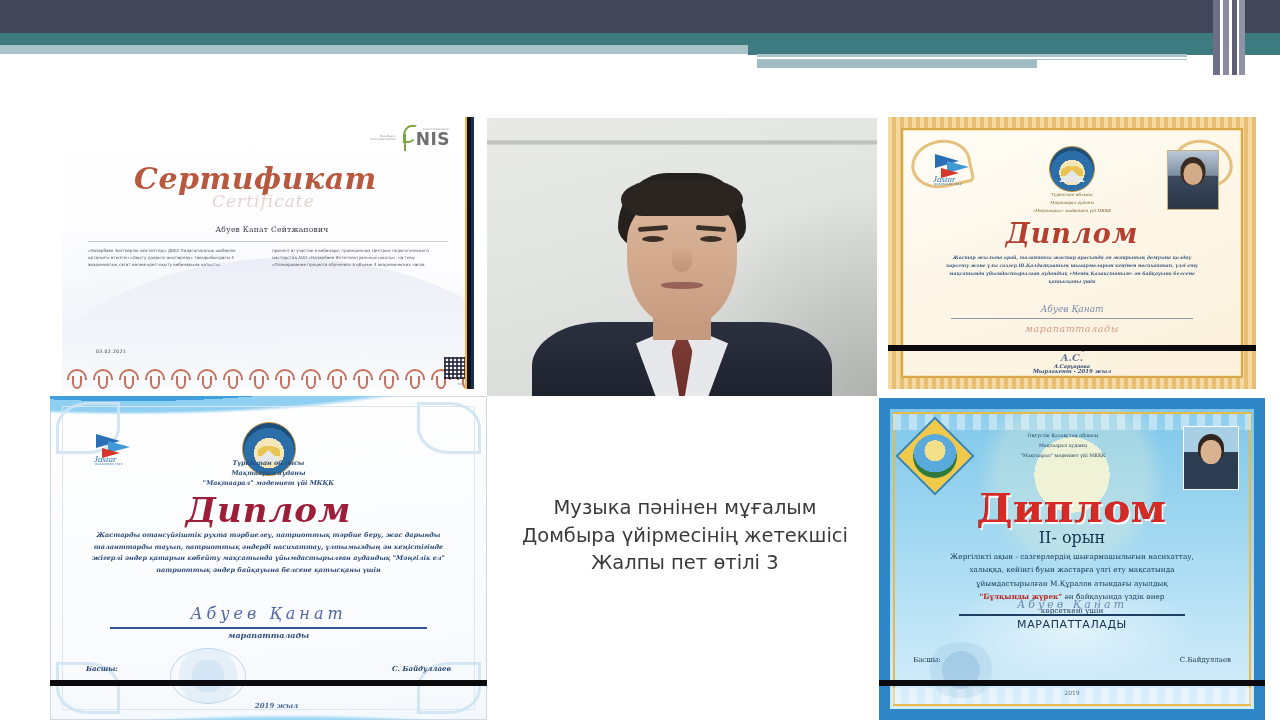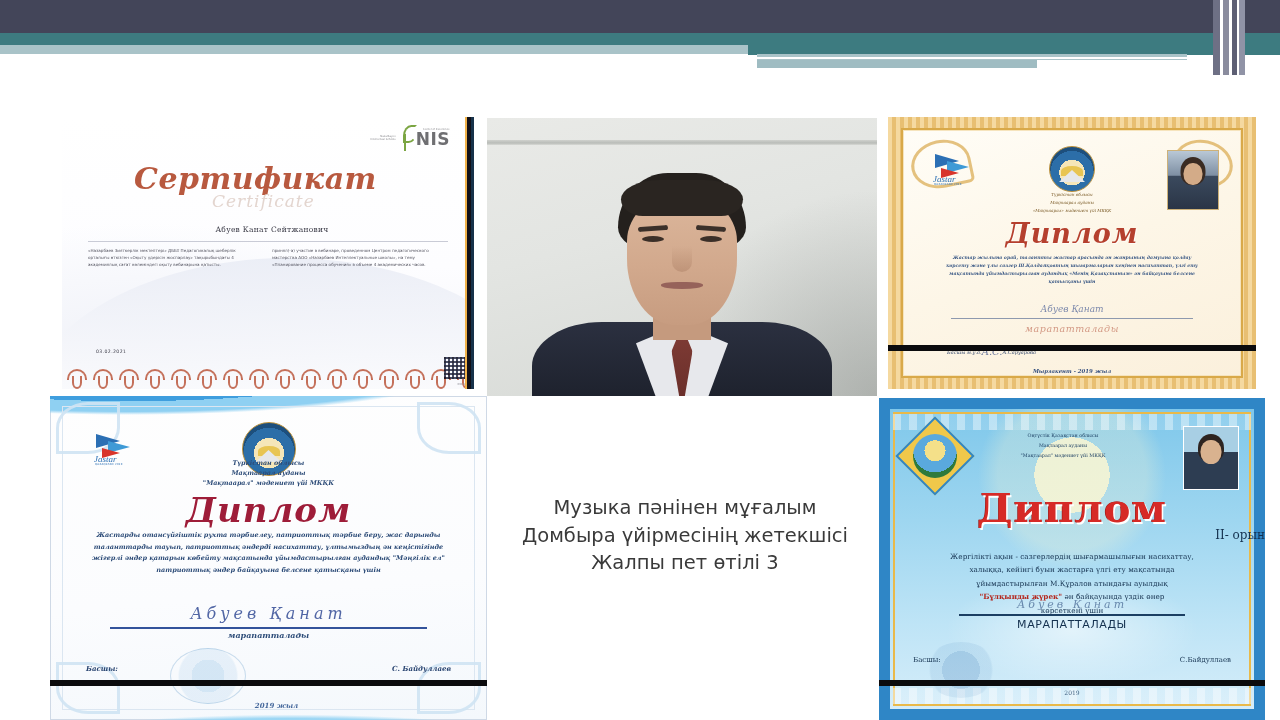--- a/index.html
+++ b/index.html
@@ -352,23 +352,23 @@
     font-family: "DejaVu Serif", serif; font-style: italic;
     font-size: 9px; color: #4a5f96; opacity: .72;
   }
   .gold-marap {
     position: absolute; left: 0; right: 0; top: 193px; text-align: center;
     font-family: "DejaVu Serif", serif; font-style: italic;
     font-size: 9.5px; color: #c2735d; opacity: .7; letter-spacing: .6px;
   }
   .gold-signrow {
     position: absolute; left: 44px; right: 44px; top: 216px;
-    display: flex; align-items: center;
-    font-family: "DejaVu Serif", serif; font-style: italic; font-weight: normal;
-    font-size: 5px; color: #33486e;
+    display: flex; justify-content: space-between; align-items: center;
+    font-family: "DejaVu Serif", serif; font-style: italic; font-weight: bold;
+    font-size: 5px; color: #33486e; flex-direction: column;
   }
   .gold-scribble {
     font-family: "DejaVu Serif", serif; font-style: italic;
     font-size: 10px; color: #3c4f86; opacity: .75;
   }
   .gold-place {
     position: absolute; left: 0; right: 0; top: 238px; text-align: center;
     font-family: "DejaVu Serif", serif; font-style: italic; font-weight: bold;
     font-size: 5.4px; color: #36507e;
   }
@@ -512,22 +512,22 @@
     width: 21px; height: 24px; border-radius: 48%; background: #d9b28f;
   }
   .sky-title {
     position: absolute; left: 0; right: 0; top: 86px; text-align: center;
     font-family: "DejaVu Serif", "Liberation Serif", serif;
     font-weight: bold; font-size: 40px; color: #d62a26;
     letter-spacing: 1px;
     text-shadow: 1.5px 1.5px 0 #ffffff, -0.5px -0.5px 0 #8d1410;
   }
   .sky-place {
-    position: absolute; left: 0; right: 0; top: 130px; text-align: right;
-    font-family: "DejaVu Serif", serif; font-size: 12px; color: #14314f;
+    position: absolute; left: 0; right: 0; top: 130px; text-align: center;
+    font-family: "DejaVu Serif", serif; font-size: 16px; color: #14314f;
   }
   .sky-body {
     position: absolute; left: 26px; right: 26px; top: 152px; text-align: center;
     font-family: "DejaVu Serif", serif; font-size: 7.3px; line-height: 1.85; color: #14314f;
   }
   .sky-body .hl { color: #b4281f; font-weight: bold; }
   .sky-hand {
     position: absolute; left: 80px; right: 80px; top: 200px; text-align: center;
     font-family: "DejaVu Serif", serif; font-style: italic;
     font-size: 11px; color: #2b4c7e; opacity: .62; letter-spacing: 3px;

